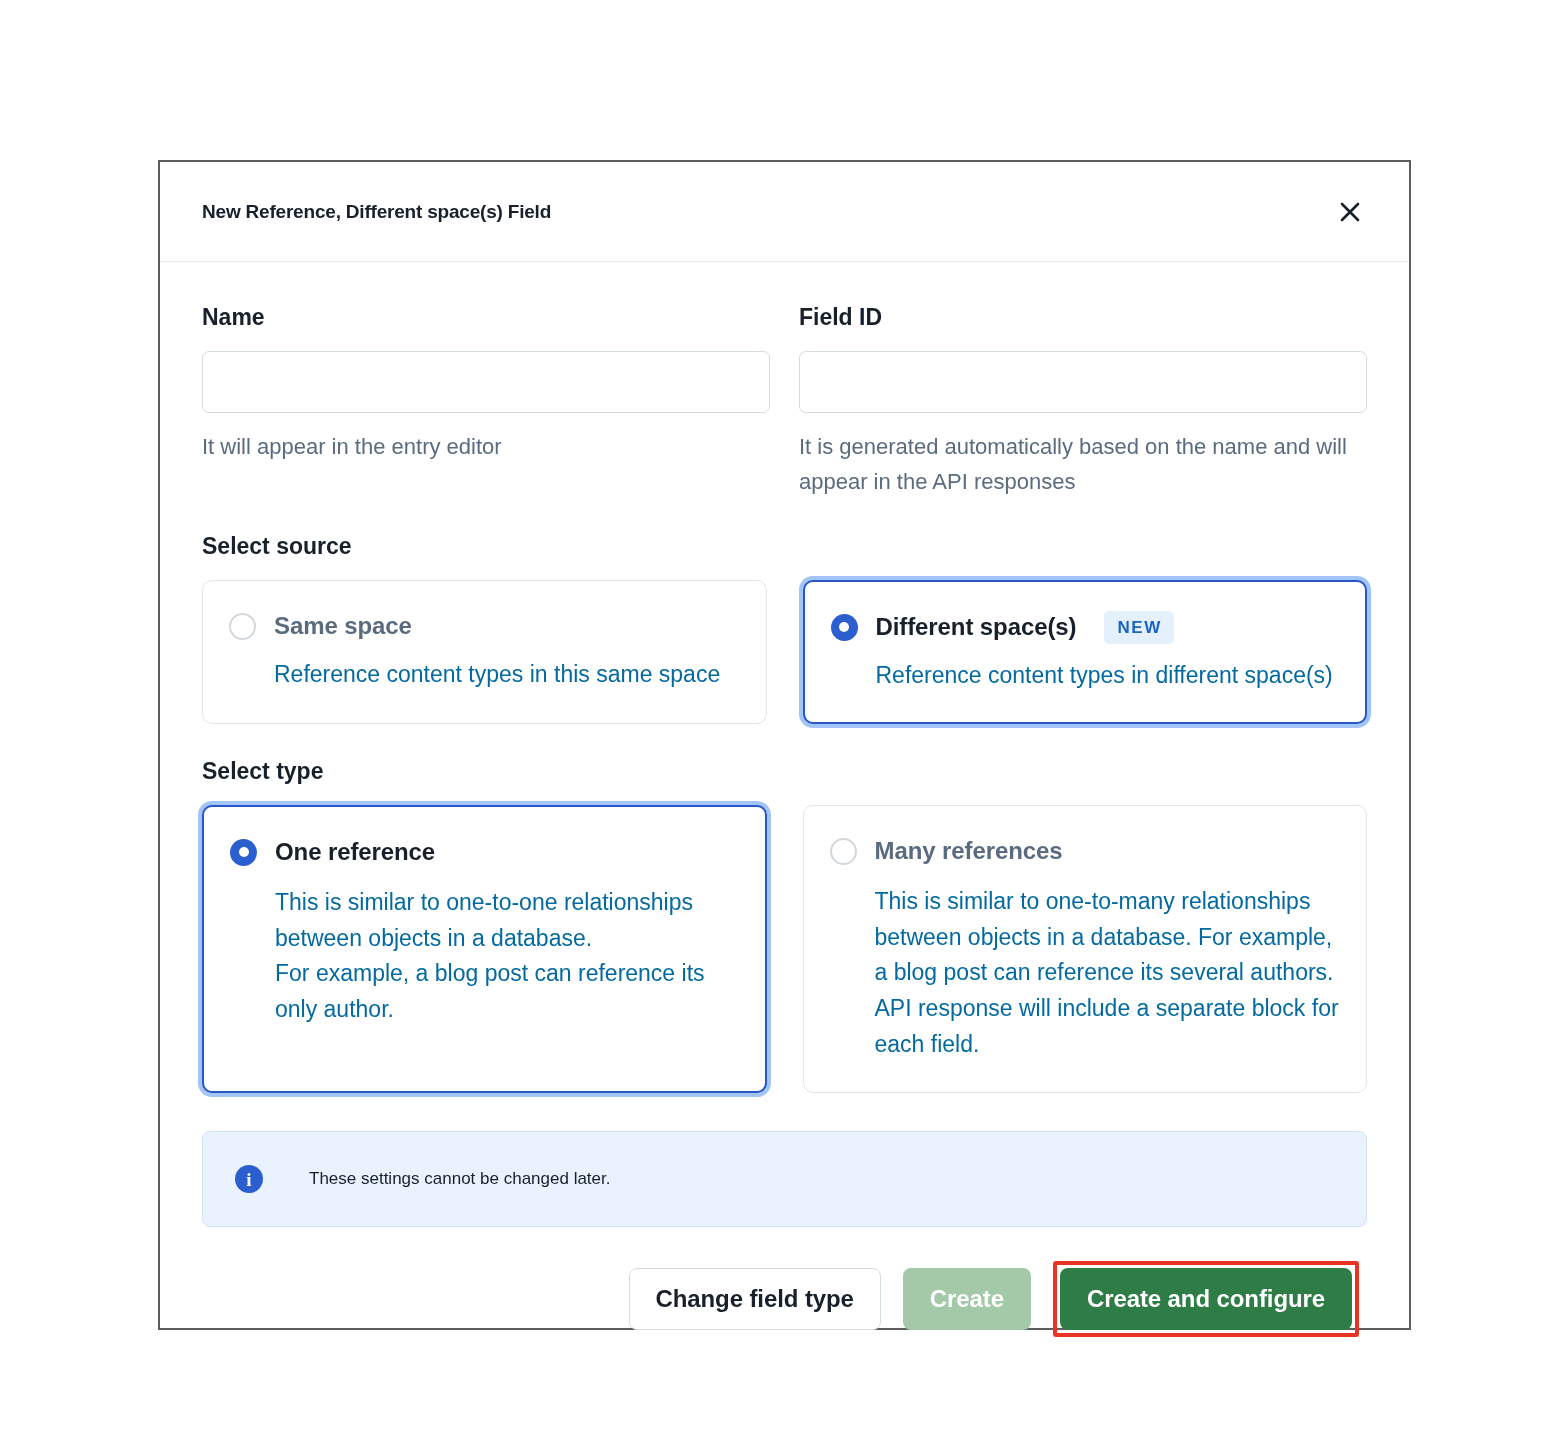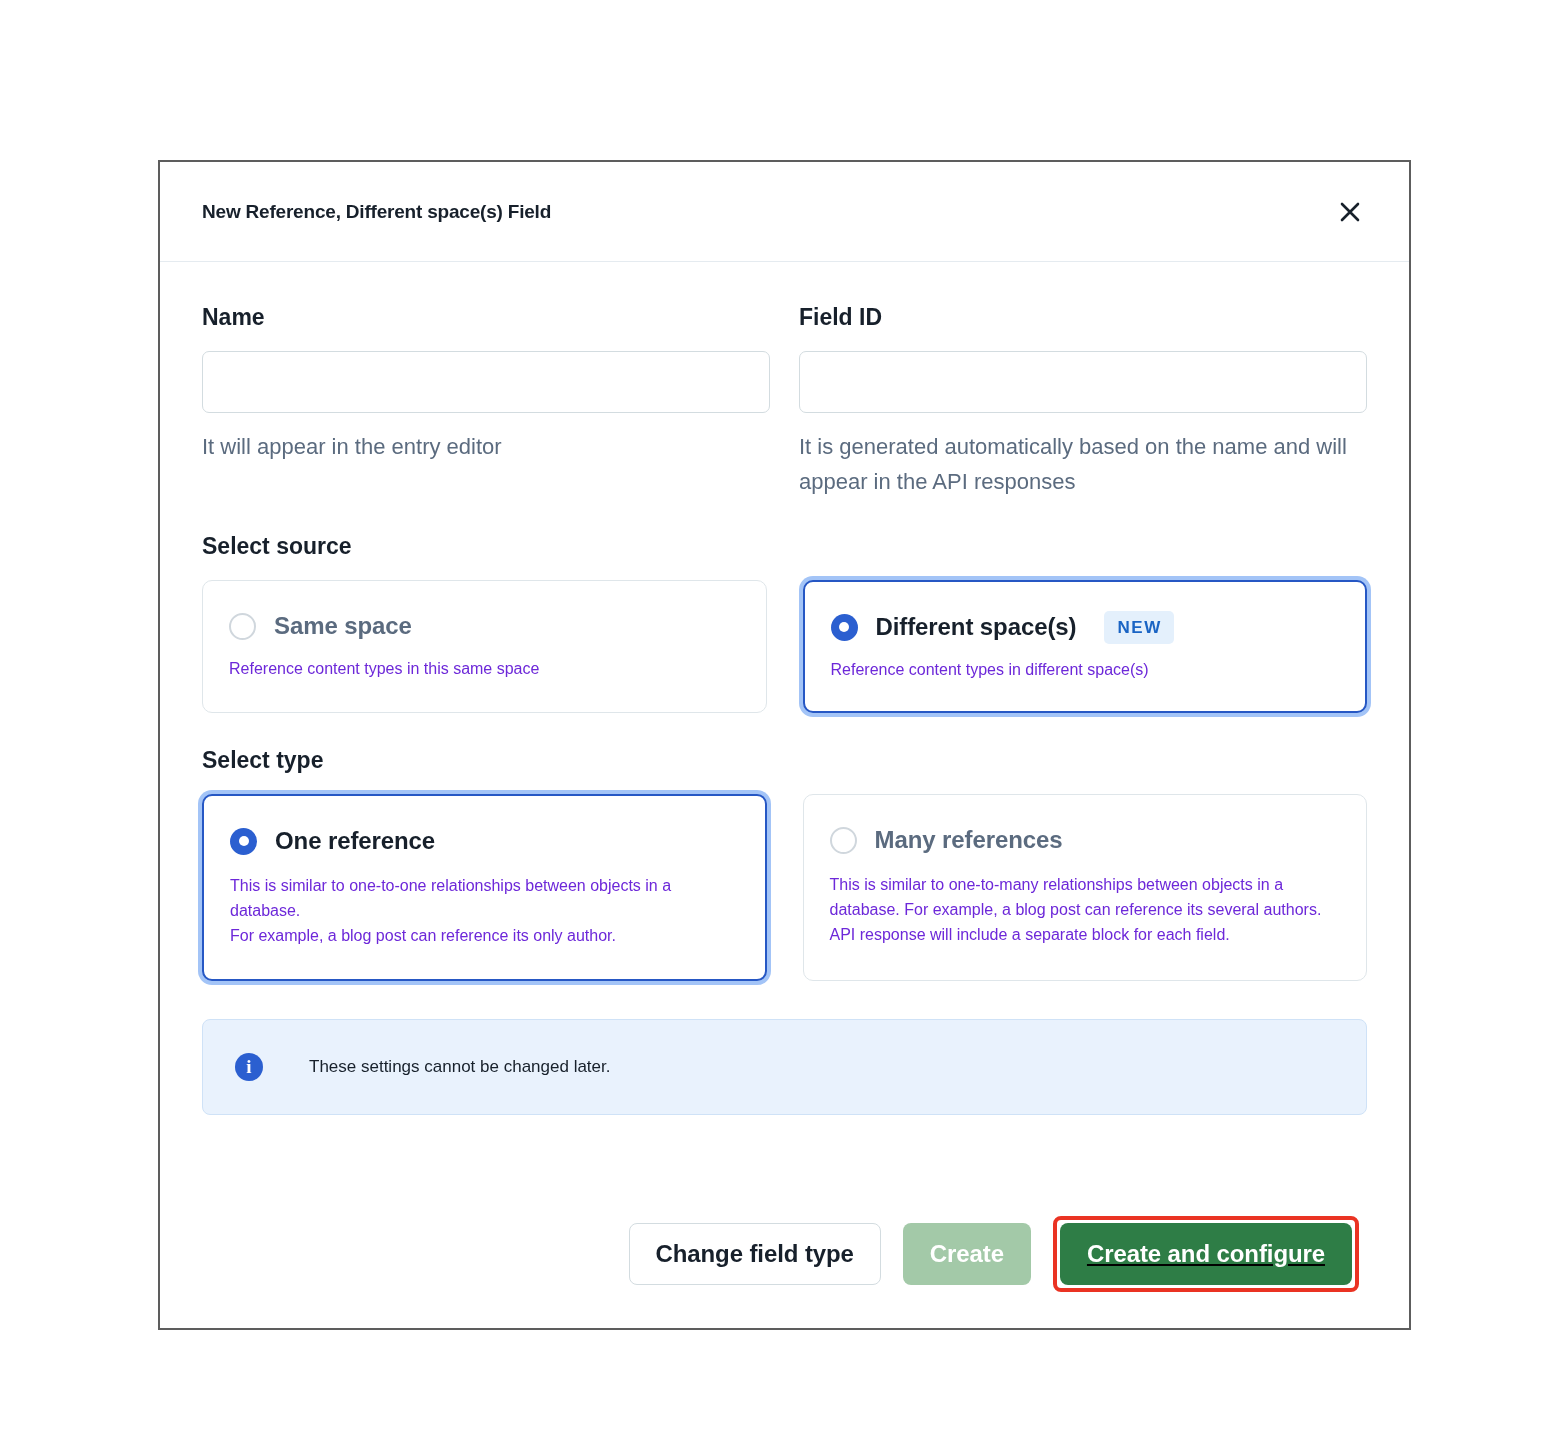--- a/index.html
+++ b/index.html
@@ -184,23 +184,24 @@
     font-size: 17px;
     font-weight: 700;
     letter-spacing: 1.6px;
     padding: 7px 12px 6px 13px;
     border-radius: 5px;
     margin-left: 10px;
   }
 
   .card-desc {
     margin-top: 12px;
-    font-size: 16px;
+    margin-left: 45px;
+    font-size: 23px;
     line-height: 1.55;
-    color: #6d28d9;
+    color: #0369a1;
   }
   .card-desc span { display: block; }
 
   .cards-type .card { padding-bottom: 30px; }
   .cards-type .card-desc { margin-top: 14px; }
 
   
   .note {
     margin-top: 38px;
     background: #e9f2fd;
@@ -269,24 +270,23 @@
     cursor: default;
   }
 
   .btn-primary {
     background: #2e7d46;
     color: #ffffff;
   }
 
   .highlight-wrap {
     border: 4px solid #ea3323;
-    border-radius: 8px;
+    border-radius: 3px;
     padding: 3px;
     display: inline-flex;
-    text-decoration: underline;
   }
 </style>
 </head>
 <body>
 
 <div class="page">
 
   <div class="dialog">
 
     <div class="dialog-header">

